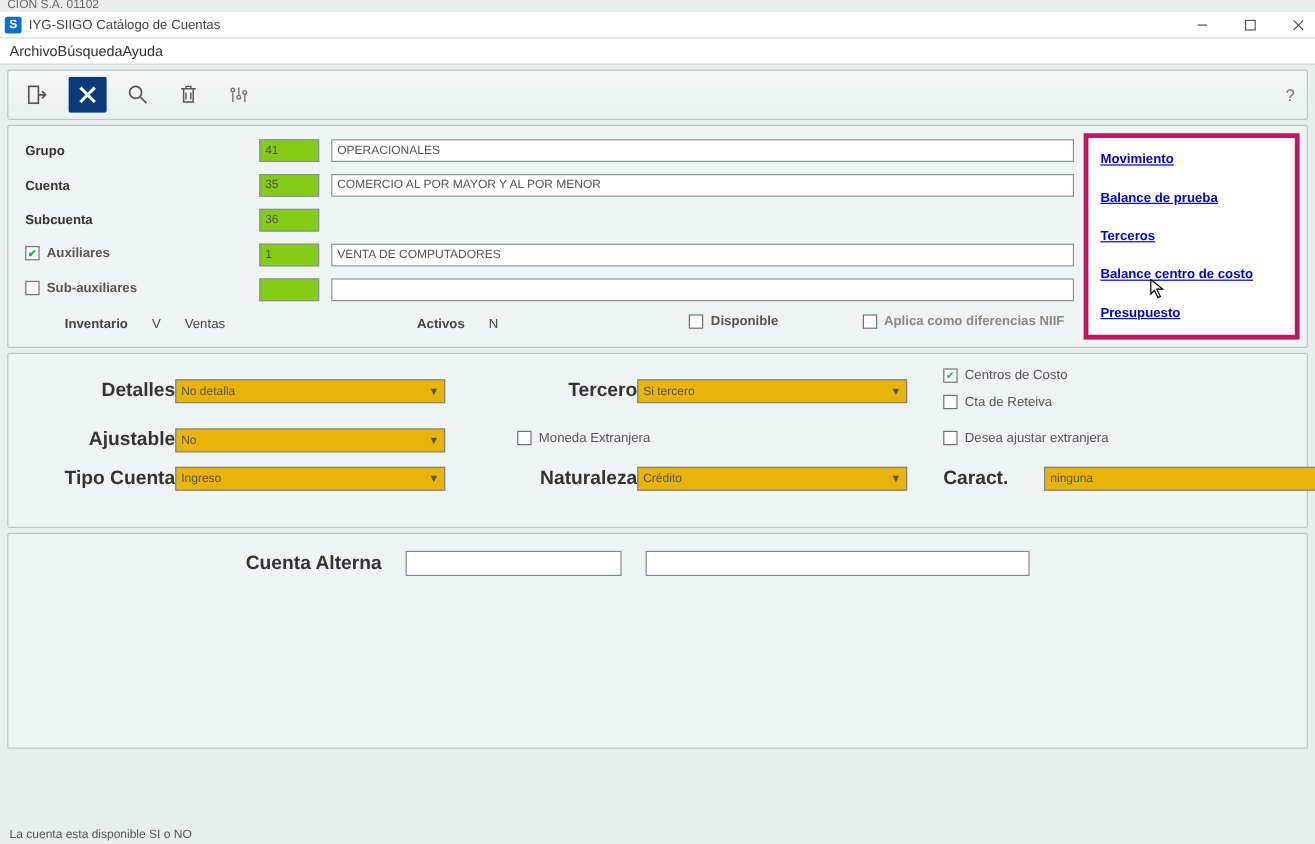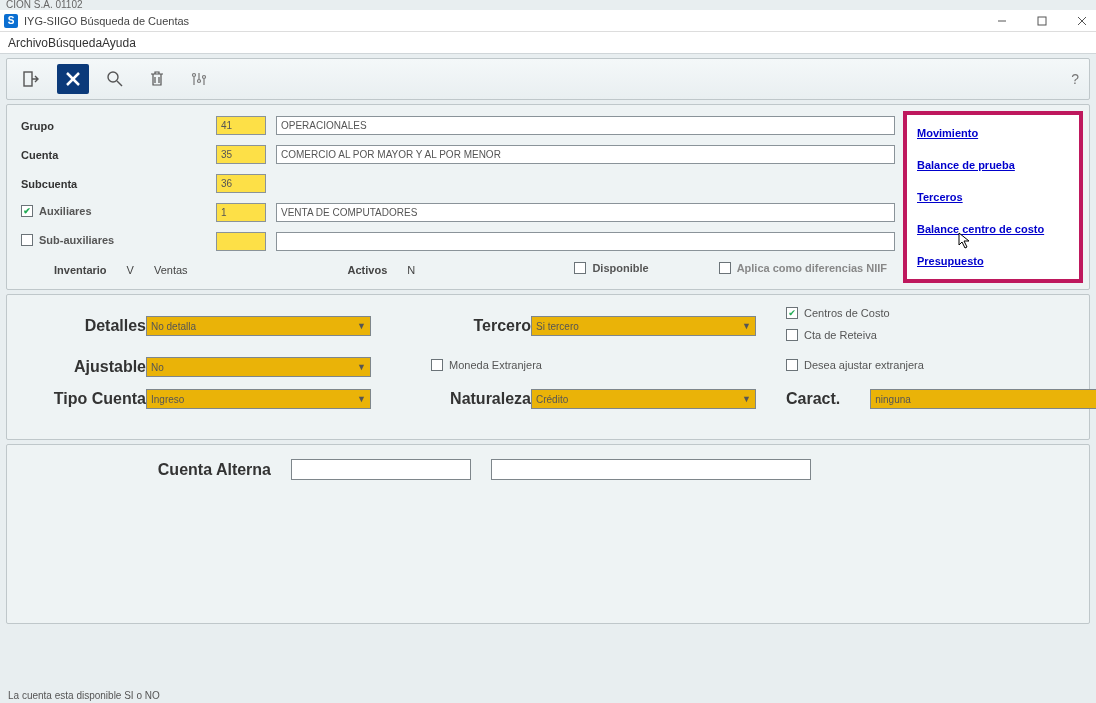--- a/index.html
+++ b/index.html
@@ -112,21 +112,21 @@
   }
   .row .lbl {
     width: 195px;
     font-weight: bold;
     font-size: 11px;
     color: #333;
   }
   .row .code {
     width: 50px; height: 19px;
     border: 1px solid #8a9399;
-    background: #fde047;
+    background: #84cc16;
     font-size: 10px;
     padding-left: 4px;
     display: flex; align-items: center;
     margin-right: 10px;
     color:#555;
   }
   .row .desc {
     flex: 1; height: 19px;
     border: 1px solid #8a9399;
     background: #fff;
@@ -180,40 +180,40 @@
     border: 1px solid #7e868b;
     background: #eab308;
     font-size: 10px;
     padding: 0 4px;
     display:flex; align-items:center; justify-content:space-between;
     color:#555;
   }
   .sel .arrow { font-size:9px; color:#555; }
   .chk-col { display:flex; flex-direction:column; gap:6px;}
   .alt-panel { padding: 14px; min-height: 180px; }
-  .alt-row { display:flex; align-items:center; gap:20px;}
+  .alt-row { display:flex; align-items:center; gap:20px;margin-left:47px;}
   .alt-row .input { width:180px; height:21px; border:1px solid #7e868b; background:#fff;}
   .alt-row .input.wide { width:320px;}
   .status {
     position: absolute; left:8px; bottom:2px;
     font-size:10px; color:#555;
   }
   .cursor {
     position:absolute;
     pointer-events:none;
   }
 </style>
 </head>
 <body>
 
 <div class="tiny-header">CION S.A.   01102</div>
 
 <div class="titlebar">
   <span class="app-icon">S</span>
-  <span class="title-text">IYG-SIIGO  Búsqueda de Cuentas</span>
+  <span class="title-text">IYG-SIIGO  Catálogo de Cuentas</span>
   <div class="win-controls">
     <div class="win-btn">
       <svg width="10" height="10">
           <line x1="1" y1="5" x2="9" y2="5" stroke-width="1"></line>
         </svg>
     </div>
     <div class="win-btn">
       <svg width="10" height="10">
           <rect x="1" y="1" width="8" height="8" fill="none" stroke-width="1"></rect>
         </svg>

